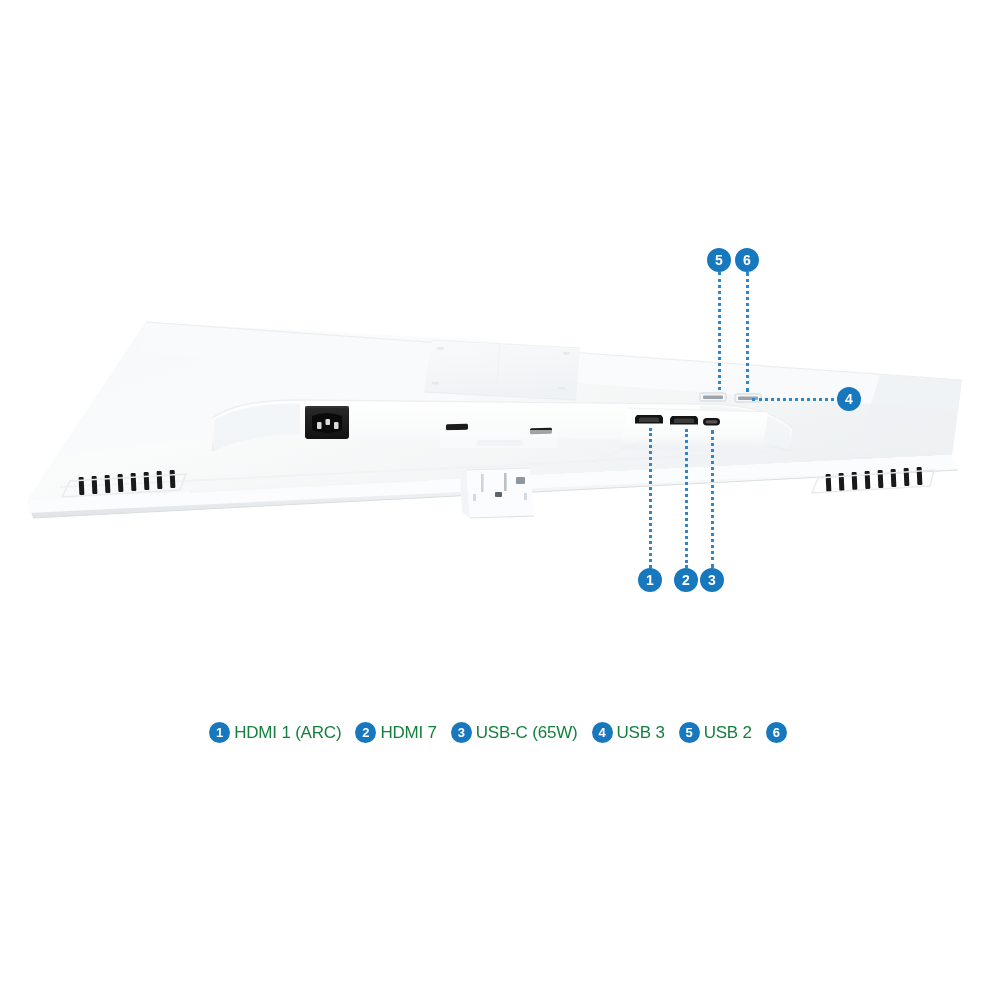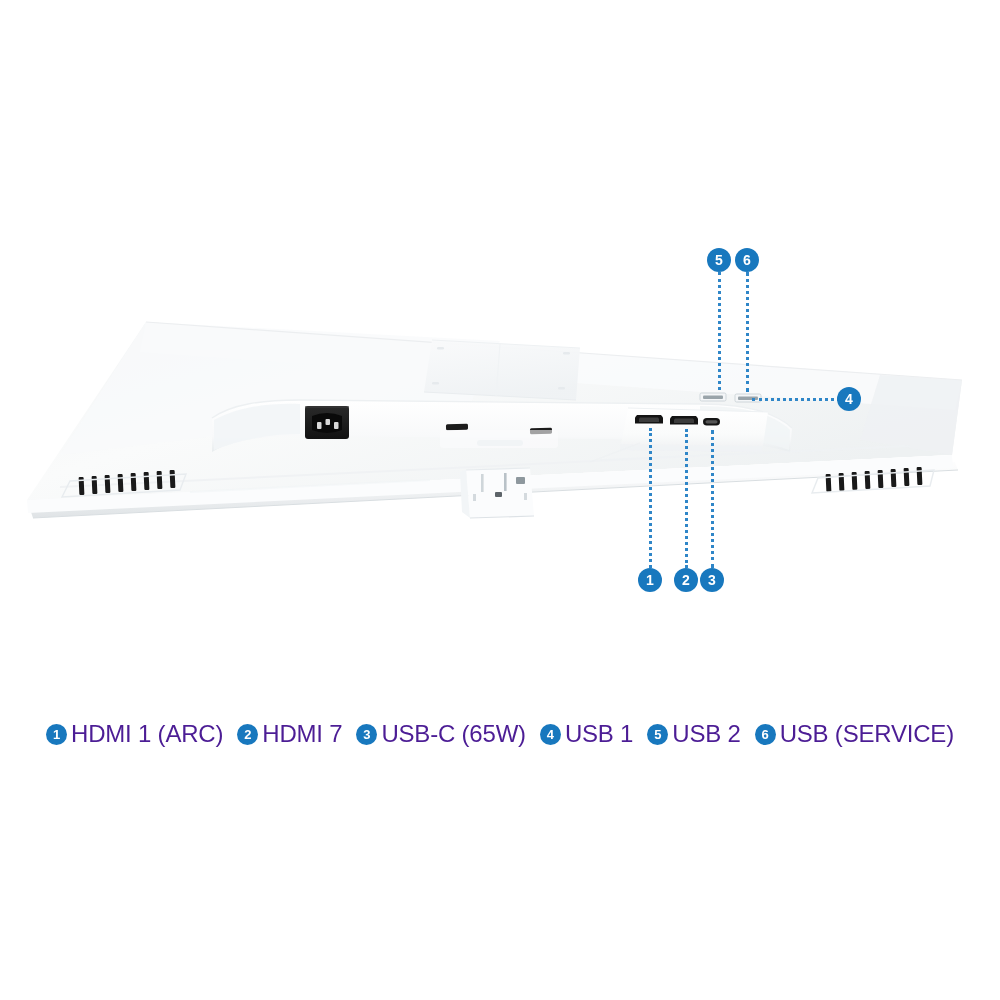--- a/index.html
+++ b/index.html
@@ -32,22 +32,22 @@
     background:#1878be;
     color:#ffffff;
     font-size:13px;
     font-weight:bold;
     display:flex;align-items:center;justify-content:center;
     margin-right:4px;
     flex:0 0 auto;
     line-height:1;
   }
   .legend-label{
-    font-size:24px;
-    color:#4c1d95;
+    font-size:17px;
+    color:#15803d;
     letter-spacing:-0.2px;
     line-height:1;
   }
 
   
   .marker{
     position:absolute;
     width:24px;height:24px;border-radius:50%;
     background:#1878be;
     color:#fff;font-size:14px;font-weight:bold;
@@ -286,28 +286,27 @@
       <span class="legend-label">HDMI 7</span>
     </div>
 
     <div class="legend-item">
       <span class="badge">3</span>
       <span class="legend-label">USB-C (65W)</span>
     </div>
 
     <div class="legend-item">
       <span class="badge">4</span>
-      <span class="legend-label">USB 1</span>
+      <span class="legend-label">USB 3</span>
     </div>
 
     <div class="legend-item">
       <span class="badge">5</span>
       <span class="legend-label">USB 2</span>
     </div>
 
     <div class="legend-item">
       <span class="badge">6</span>
-      <span class="legend-label">USB (SERVICE)</span>
     </div>
 
   </div>
 
 </div>
 
 </body></html>

